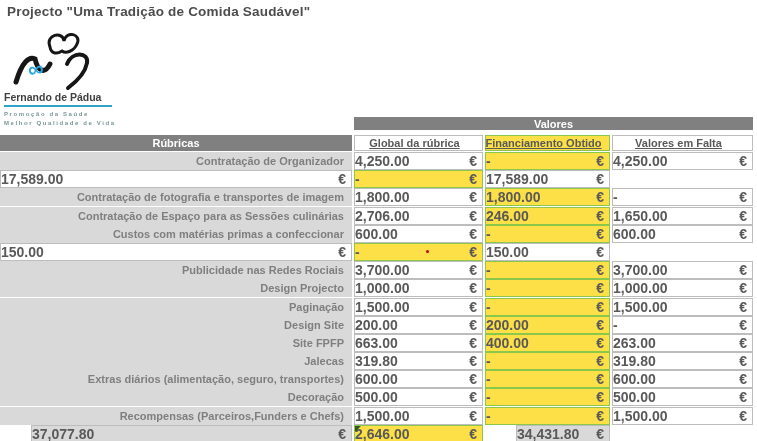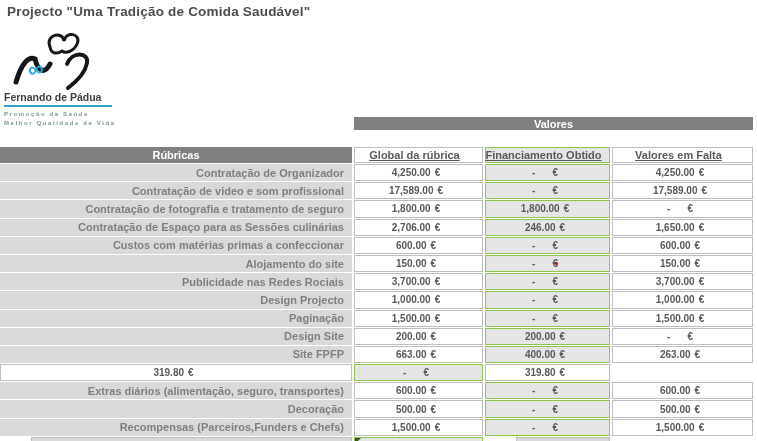--- a/index.html
+++ b/index.html
@@ -14,40 +14,40 @@
   }
   
   .logo { position:absolute; top:30px; left:4px; width:130px; }
   .logo svg { display:block; margin-left:6px; }
   .logo-name { font-size:10.5px; font-weight:700; color:#3f3f3f; line-height:1.12; margin-top:-2px; }
   .logo-underline { width:108px; border-bottom:2px solid #2fa3c7; margin-top:1px; margin-bottom:3px; }
   .tagline { font-size:6px; font-weight:700; color:#7a9696; letter-spacing:1.6px; line-height:1.5; white-space:nowrap; }
   
   .table { position:absolute; top:117px; left:0; width:753px; }
   .trow { display:grid; grid-template-columns:352px 129px 125px 141px; column-gap:2px; }
-  .hrow1 { grid-template-columns:352px 1fr; height:13px; margin-bottom:17px; }
+  .hrow1 { grid-template-columns:352px 1fr; height:13px; margin-bottom:5px; }
   .hrow2 { height:16px; margin-bottom:1px; }
   .band {
     background:#808080; color:#ffffff; font-weight:700; font-size:11px;
     display:flex; align-items:center; justify-content:center;
   }
   .spacer { background:transparent; }
   .lbl {
     background:#D9D9D9; color:#7f7f7f; font-weight:700; font-size:11px;
     display:flex; align-items:center; justify-content:flex-end;
     padding-right:8px; white-space:nowrap; overflow:hidden;padding-left:16px;
   }
   .val {
     position:relative; background:#ffffff; border:1px solid #bdbdbd;
-    color:#595959; font-weight:700; font-size:10px;
-    display:flex; align-items:center; justify-content:center;
+    color:#595959; font-weight:700; font-size:14px;
+    display:flex; align-items:center; justify-content:space-between;
     padding-right:5px; white-space:nowrap;
   }
   .hcell { justify-content:center; padding-right:8px; font-size:11px;text-decoration:underline; }
-  .val.green { background:#e5e5e5; border-color:#8ac74a; }
+  .val.green { background:#fde047; border-color:#8ac74a; }
   .eur { margin-left:4px; }
   .dash { margin-right:13px; }
   .tbody { display:flex; flex-direction:column; gap:1px; }
   .tbody .trow { height:17.2px; }
   .total { height:18px; margin-top:1px; }
   .total .lbl { justify-content:center; padding-right:0; }
   .total .val.gray { background:#D9D9D9;margin-left:31px; }
   .reddot {
     position:absolute; left:56%; top:6px; width:3px; height:3px;
     background:#C00000; border-radius:50%; margin:0;
@@ -101,36 +101,35 @@
           <div class="val green">
             <span class="dash">-</span>
             <span class="eur">€</span>
           </div>
           <div class="val">
             <span>4,250.00</span>
             <span class="eur">€</span>
           </div>
         </div>
         <div class="trow">
-          <div class="lbl">Contratação de video e som profissional</div>
           <div class="val">
             <span>17,589.00</span>
             <span class="eur">€</span>
           </div>
           <div class="val green">
             <span class="dash">-</span>
             <span class="eur">€</span>
           </div>
           <div class="val">
             <span>17,589.00</span>
             <span class="eur">€</span>
           </div>
         </div>
         <div class="trow">
-          <div class="lbl">Contratação de fotografia e tratamento de seguro</div>
+          <div class="lbl">Contratação de fotografia e transportes de imagem</div>
           <div class="val">
             <span>1,800.00</span>
             <span class="eur">€</span>
           </div>
           <div class="val green">
             <span>1,800.00</span>
             <span class="eur">€</span>
           </div>
           <div class="val">
             <span class="dash">-</span>
@@ -161,21 +160,20 @@
           <div class="val green">
             <span class="dash">-</span>
             <span class="eur">€</span>
           </div>
           <div class="val">
             <span>600.00</span>
             <span class="eur">€</span>
           </div>
         </div>
         <div class="trow">
-          <div class="lbl">Alojamento do site</div>
           <div class="val">
             <span>150.00</span>
             <span class="eur">€</span>
           </div>
           <div class="val green">
             <span class="dash">-</span>
             <span class="eur">€</span>
             <span class="reddot"></span>
           </div>
           <div class="val">
@@ -252,20 +250,21 @@
           <div class="val green">
             <span>400.00</span>
             <span class="eur">€</span>
           </div>
           <div class="val">
             <span>263.00</span>
             <span class="eur">€</span>
           </div>
         </div>
         <div class="trow">
+          <div class="lbl">Jalecas</div>
           <div class="val">
             <span>319.80</span>
             <span class="eur">€</span>
           </div>
           <div class="val green">
             <span class="dash">-</span>
             <span class="eur">€</span>
           </div>
           <div class="val">
             <span>319.80</span>

